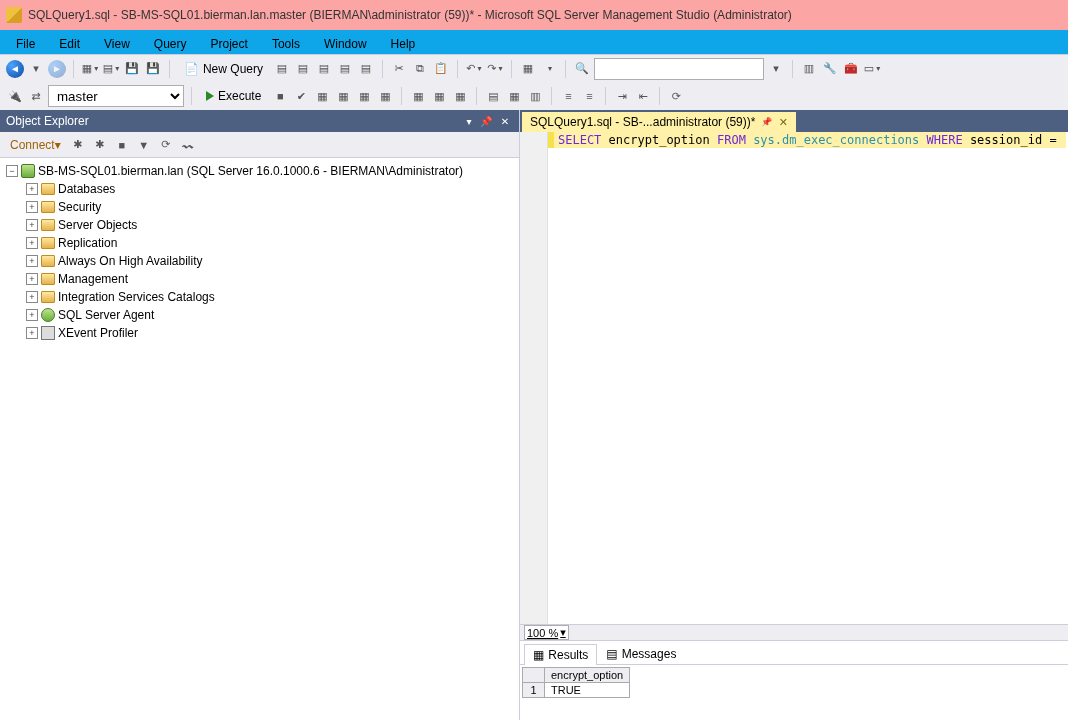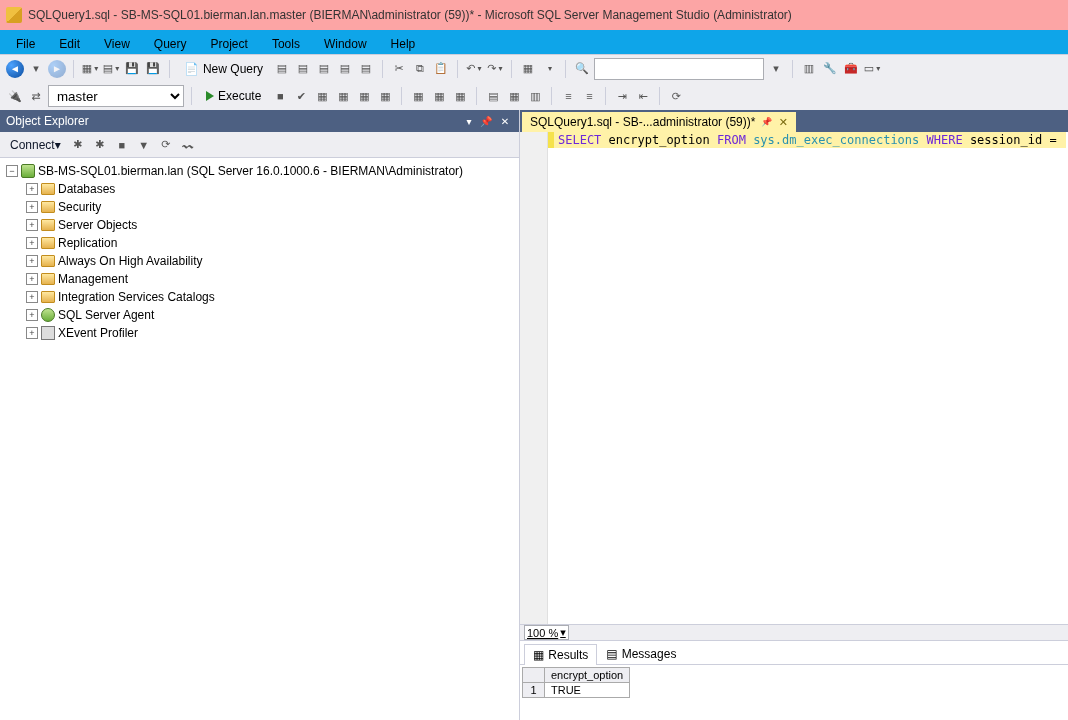--- a/index.html
+++ b/index.html
@@ -59,21 +59,21 @@
 .nav-circle.disabled { opacity:.4; }
 .execute-btn { display:inline-flex; align-items:center; gap:4px; padding:2px 6px; border:1px solid transparent; cursor:default; }
 .play-tri { width:0; height:0; border-top:5px solid transparent; border-bottom:5px solid transparent; border-left:8px solid #2a8a2a; }
 .main { flex:1; display:flex; min-height:0; }
 
 .oe-panel { width:520px; display:flex; flex-direction:column; border-right:1px solid #cccedb; background:#f5f5f5; }
 .oe-header { height:22px; background:#4d6082; color:#fff; display:flex; align-items:center; padding:0 6px; justify-content:space-between; }
 .oe-header-ctrls { display:flex; gap:2px; }
 .oe-hctrl { width:16px; height:16px; display:inline-flex; align-items:center; justify-content:center; color:#fff; font-size:10px; cursor:default; }
 .oe-toolbar { height:26px; background:#eeeef2; display:flex; align-items:center; padding:0 6px; gap:4px; border-bottom:1px solid #cccedb; }
-.oe-tbtn { padding:2px 4px; display:inline-flex; align-items:center; font-size:12px; color:#0f172a; }
+.oe-tbtn { padding:2px 4px; display:inline-flex; align-items:center; font-size:12px; color:#a16207; }
 .oe-tree { flex:1; background:#fff; overflow:auto; padding:4px 0; }
 .tree-row { display:flex; align-items:center; height:18px; padding-left:6px; gap:3px; white-space:nowrap; cursor:default; }
 .tw { width:12px; height:12px; border:1px solid #888; display:inline-flex; align-items:center; justify-content:center; font-size:9px; line-height:1; color:#444; background:#fff; }
 .folder-ico { width:14px; height:12px; background:linear-gradient(#ffe8a0,#e6b24d); border:1px solid #c28d1e; border-radius:1px; }
 .server-ico { width:14px; height:14px; display:inline-block; background:linear-gradient(#bfe38f,#6aae3a); border:1px solid #4a7a26; border-radius:2px; }
 .agent-ico { width:14px; height:14px; display:inline-block; background:linear-gradient(#bfe38f,#6aae3a); border:1px solid #4a7a26; border-radius:50%; }
 .xe-ico { width:14px; height:14px; display:inline-block; border:1px solid #777; background:#ddd; }
 .tree-label { font-size:12px; }
 
 .editor-panel { flex:1; display:flex; flex-direction:column; min-width:0; background:#eeeef2; }

